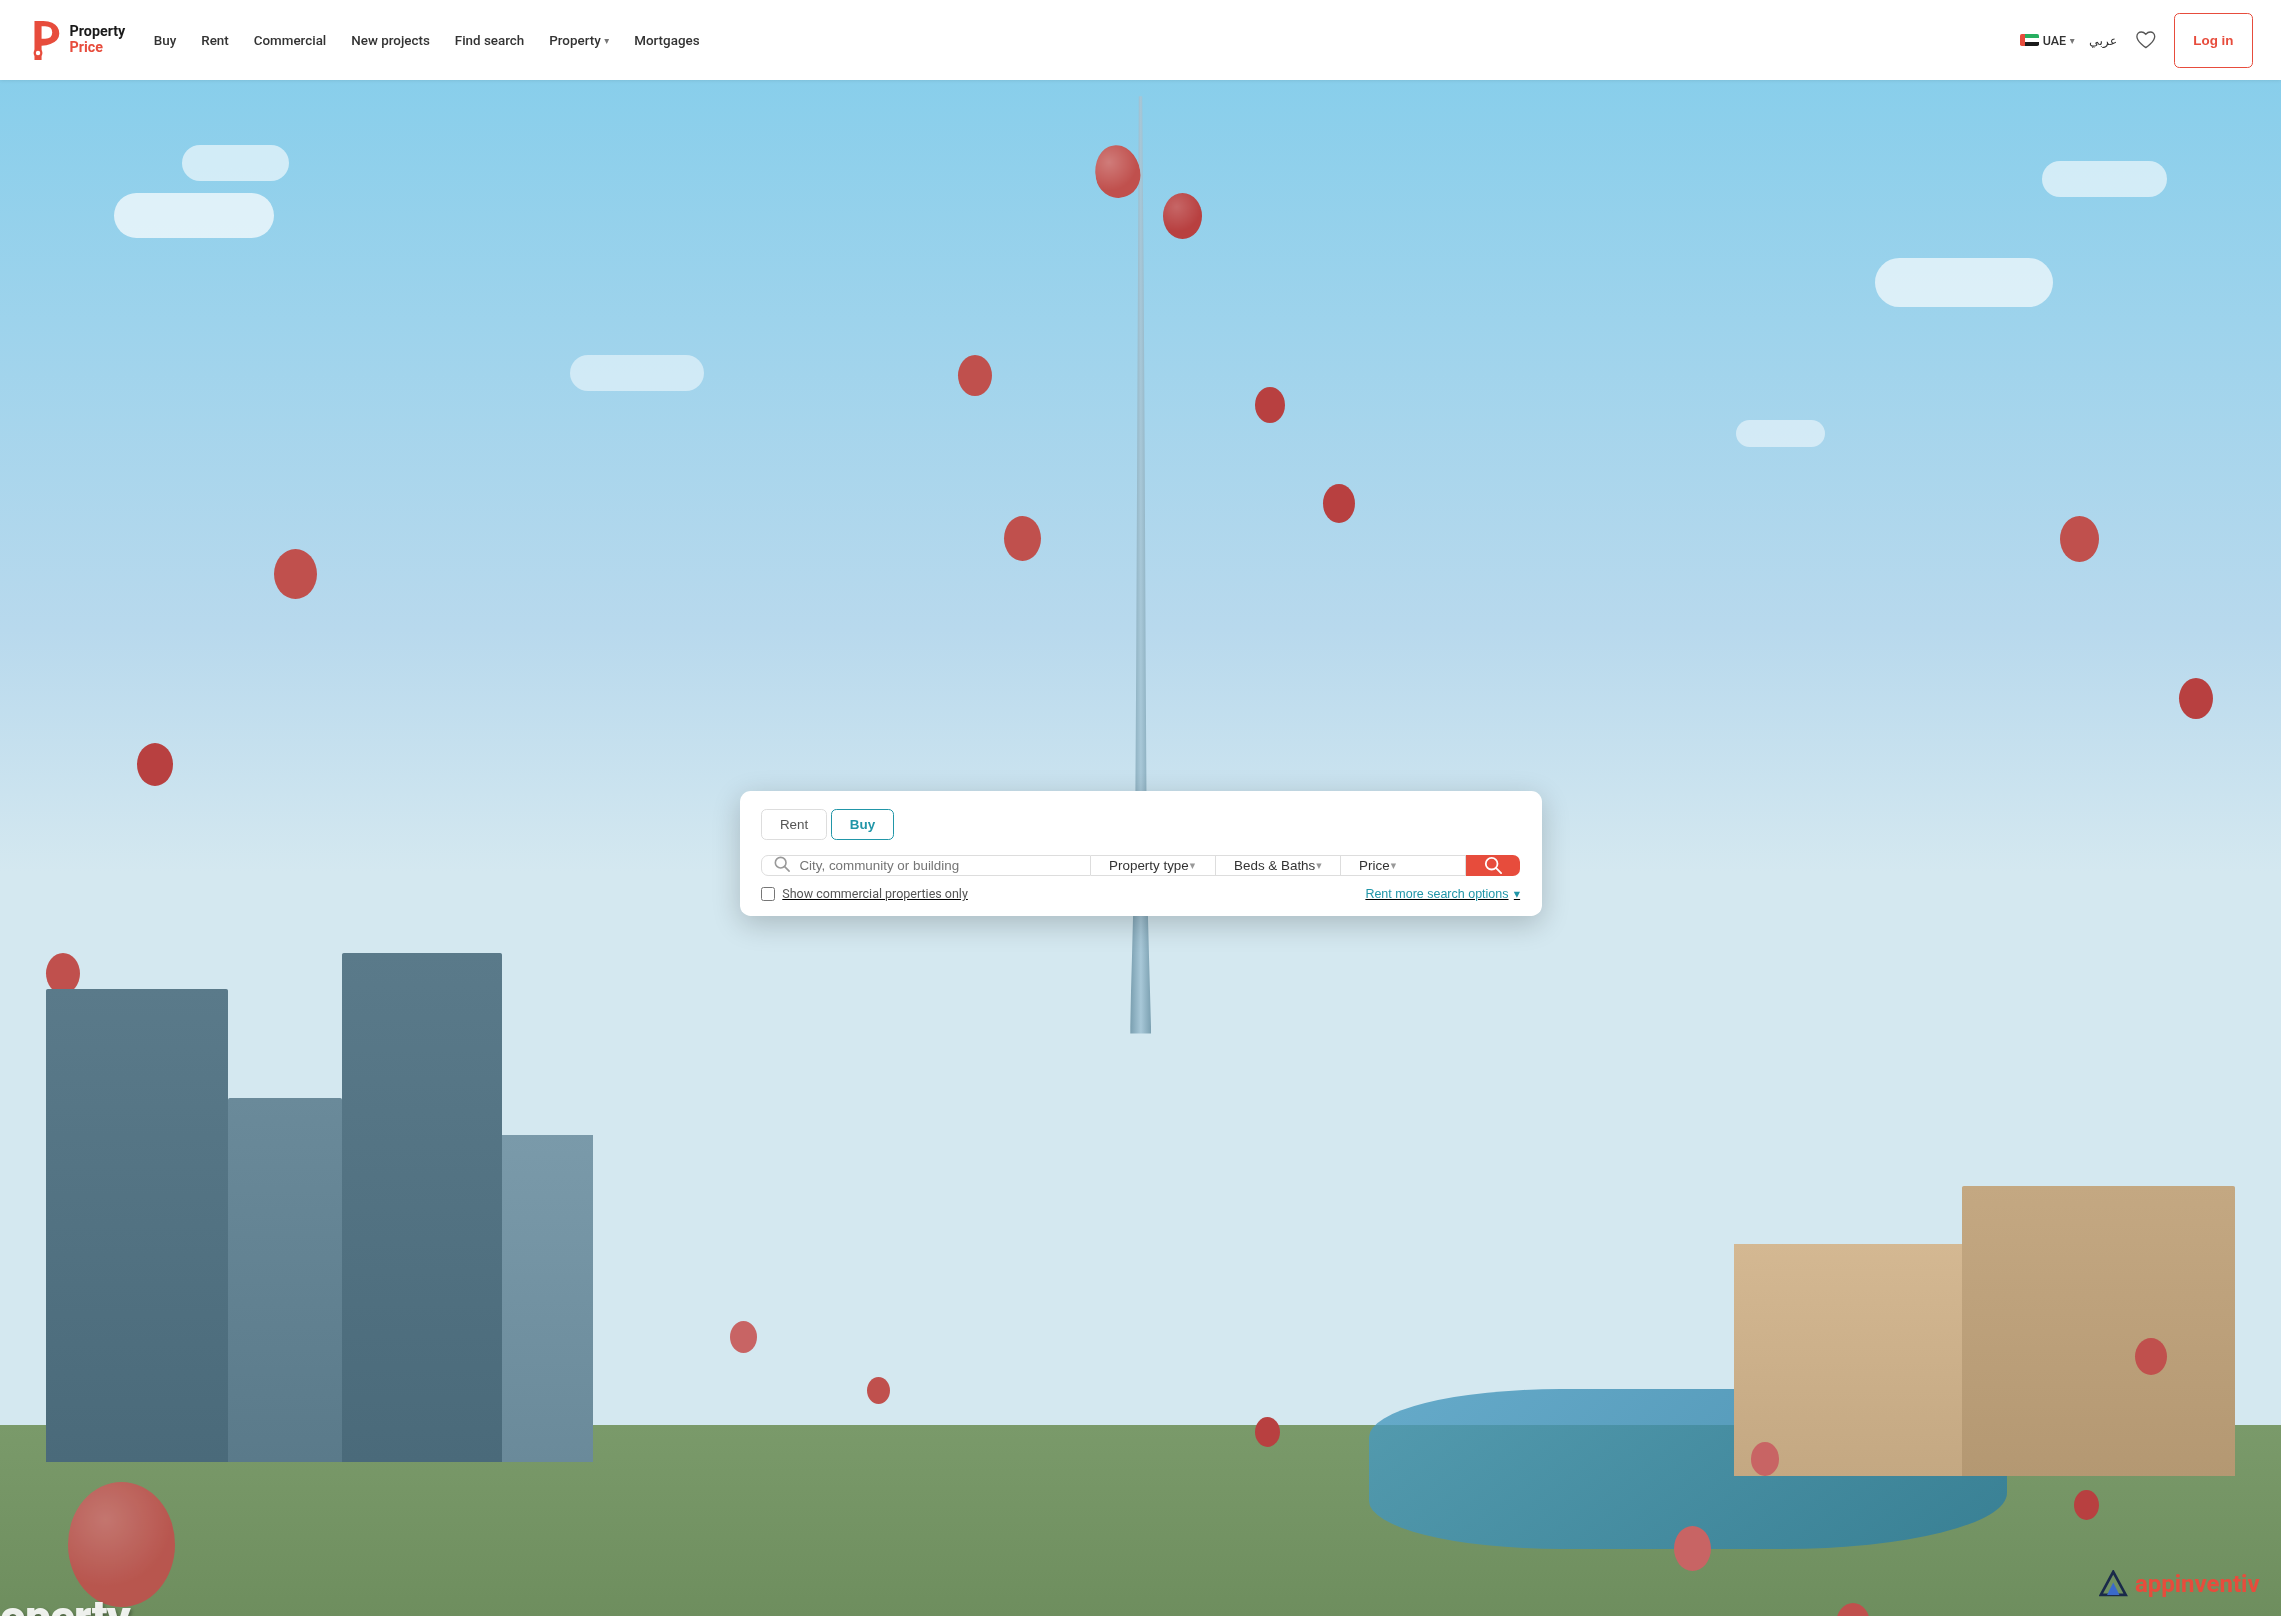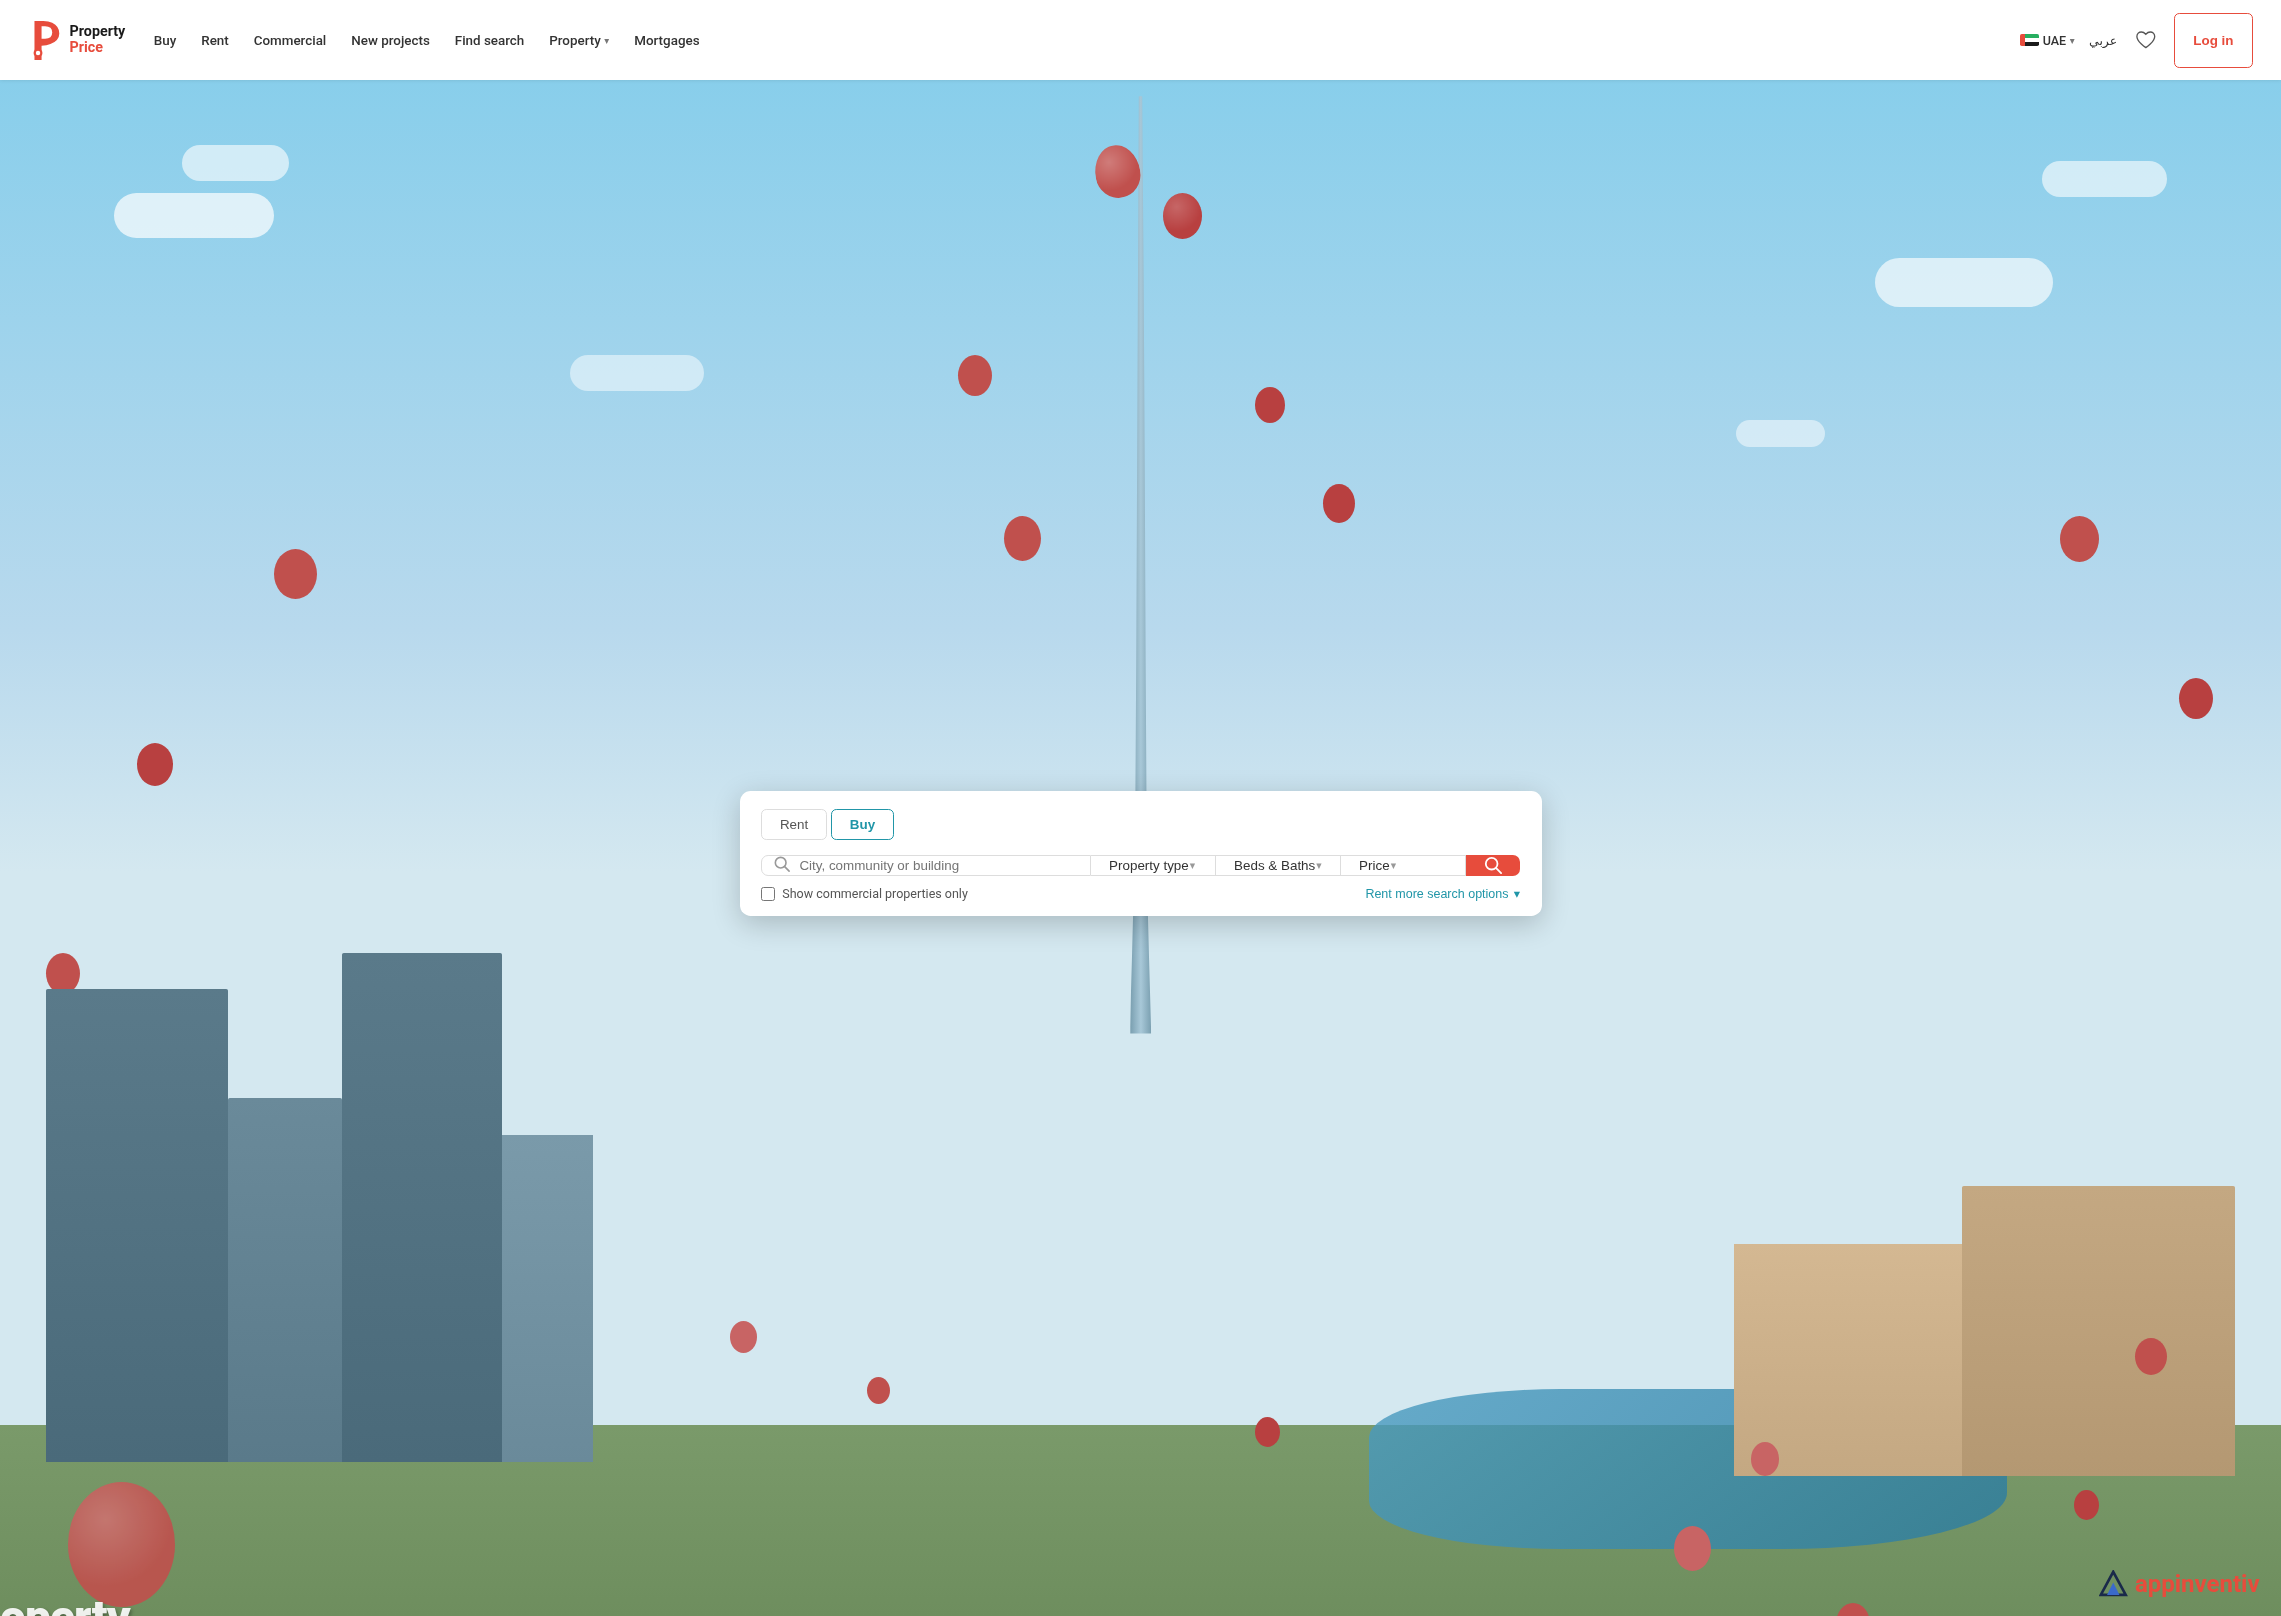--- a/index.html
+++ b/index.html
@@ -159,20 +159,21 @@
       align-items: center;
       justify-content: center;
       min-width: 50px;
     }
     .search-btn svg { color: #fff; }
 
     .search-footer {
       display: flex;
       justify-content: space-between;
       margin-top: 10.7px;
+      text-decoration: underline;
     }
     .commercial-check {
       display: flex;
       align-items: center;
       gap: 7.1px;
       font-size: 12.5px;
       color: #555;
       cursor: pointer;
     }
     .commercial-check input[type="checkbox"] {

